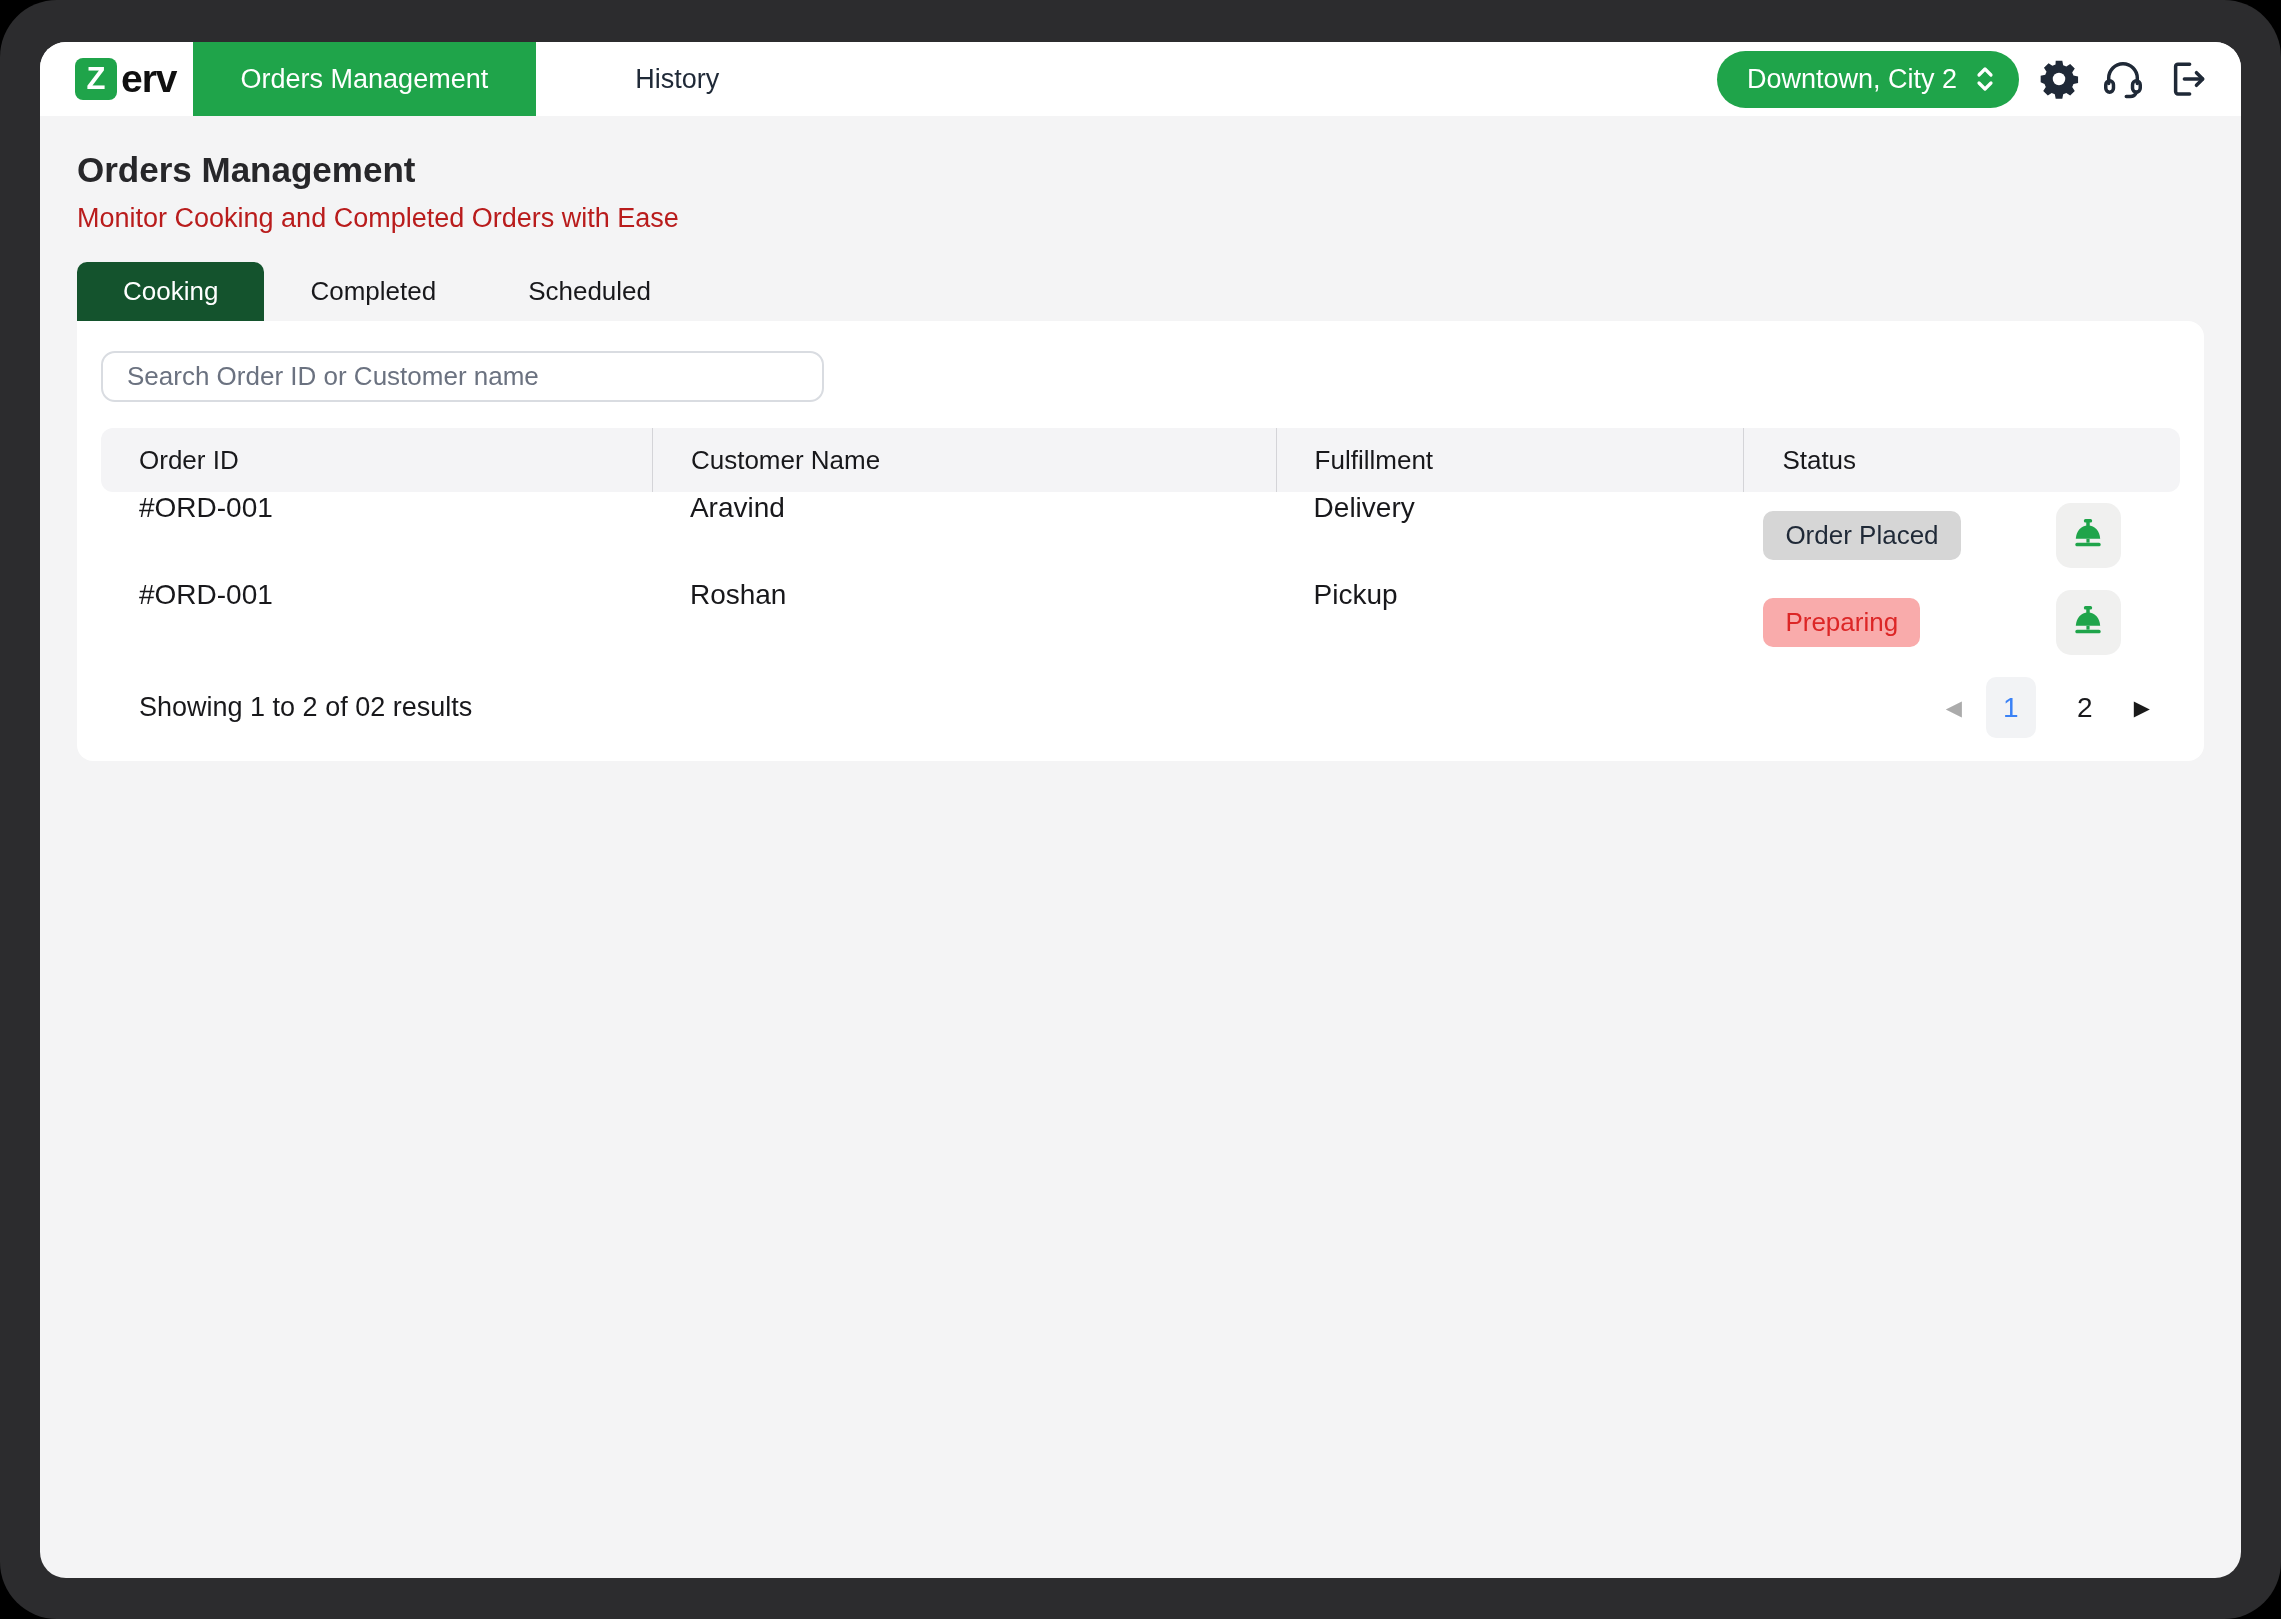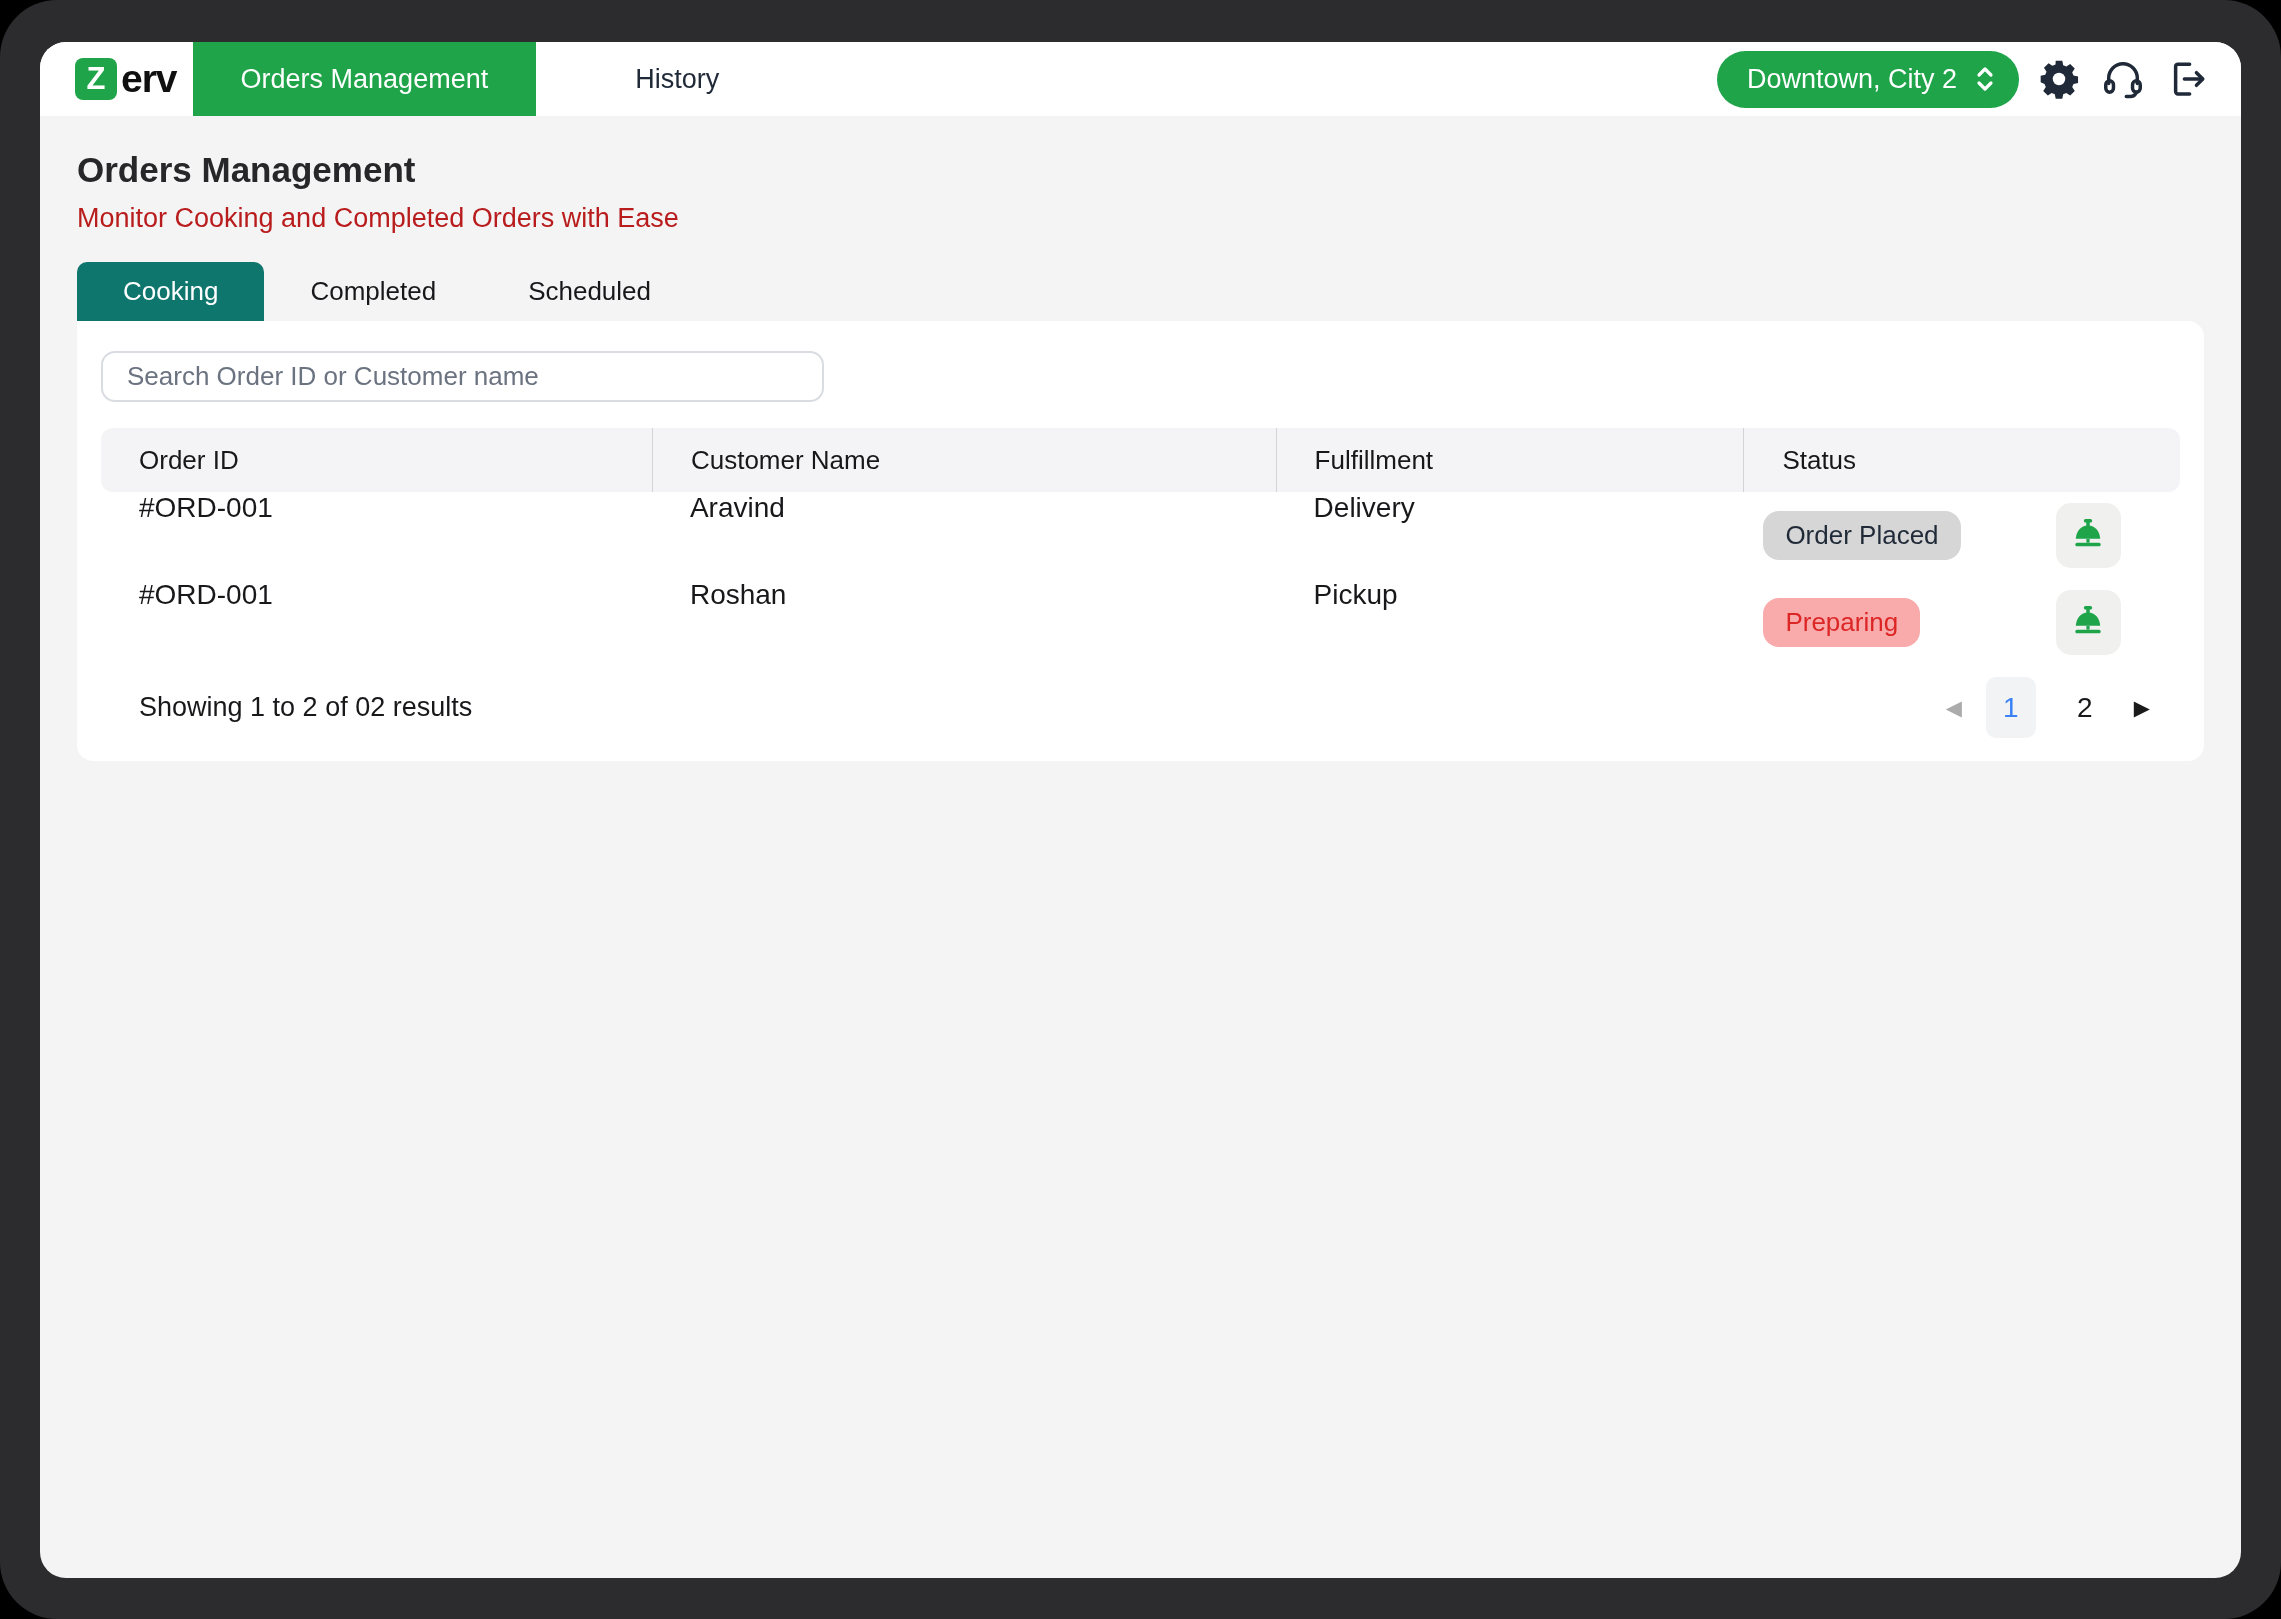--- a/index.html
+++ b/index.html
@@ -59,21 +59,21 @@
   .content { padding: 0 37px; flex: 1; }
   .page-title { margin: 34px 0 0; font-size: 35px; font-weight: 700; color: #27272A; }
   .page-subtitle { margin: 13px 0 8px; font-size: 27px; color: #b91c1c; }
   .tabs { display: flex; margin-top: 28px; }
   .tab {
     height: 59px; padding: 0 46px;
     display: flex; align-items: center;
     font-size: 26px; color: #18181B;
     border-radius: 10px 10px 0 0; cursor: pointer;
   }
-  .tab.active { background: #0f766e; color: #fff; }
+  .tab.active { background: #14532d; color: #fff; }
   .card {
     background: #fff;
     border-radius: 0 16px 16px 16px;
     padding: 30px 24px 16px;
   }
   .search-input {
     width: 723px; height: 51px; box-sizing: border-box;
     border: 2px solid #D9DCE1; border-radius: 14px;
     padding: 0 24px; font-size: 26px; color: #18181B;
     font-family: inherit; background: #fff; outline: none;
@@ -91,21 +91,21 @@
     padding-left: 38px; box-sizing: border-box;
   }
   .th + .th { border-left: 1px solid #D4D4D8; }
   .c1 { width: 26.5%; } .c2 { width: 30%; } .c3 { width: 22.5%; } .c4 { width: 21%; }
   .trow { display: flex; height: 87px; }
   .td {
     font-size: 28px; color: #18181B;
     padding-left: 38px; box-sizing: border-box;
   }
   .td.c4 { padding-left: 20px; display: flex; align-items: center; }
-  .badge { font-size: 26px; padding: 9px 22px; border-radius: 16px; white-space: nowrap; }
+  .badge { font-size: 26px; padding: 9px 22px; border-radius: 10px; white-space: nowrap; }
   .badge[data-variant="placed"] { background: #D6D6D6; color: #1F2937; }
   .badge[data-variant="preparing"] { background: #F9ABAB; color: #DC2626; }
   .bell-btn {
     margin-left: auto; margin-right: 59px;
     width: 65px; height: 65px; border-radius: 15px;
     background: #F0F0EF; border: none; cursor: pointer;
     display: flex; align-items: center; justify-content: center;
     color: #1FA44A; padding: 0;
   }
   

